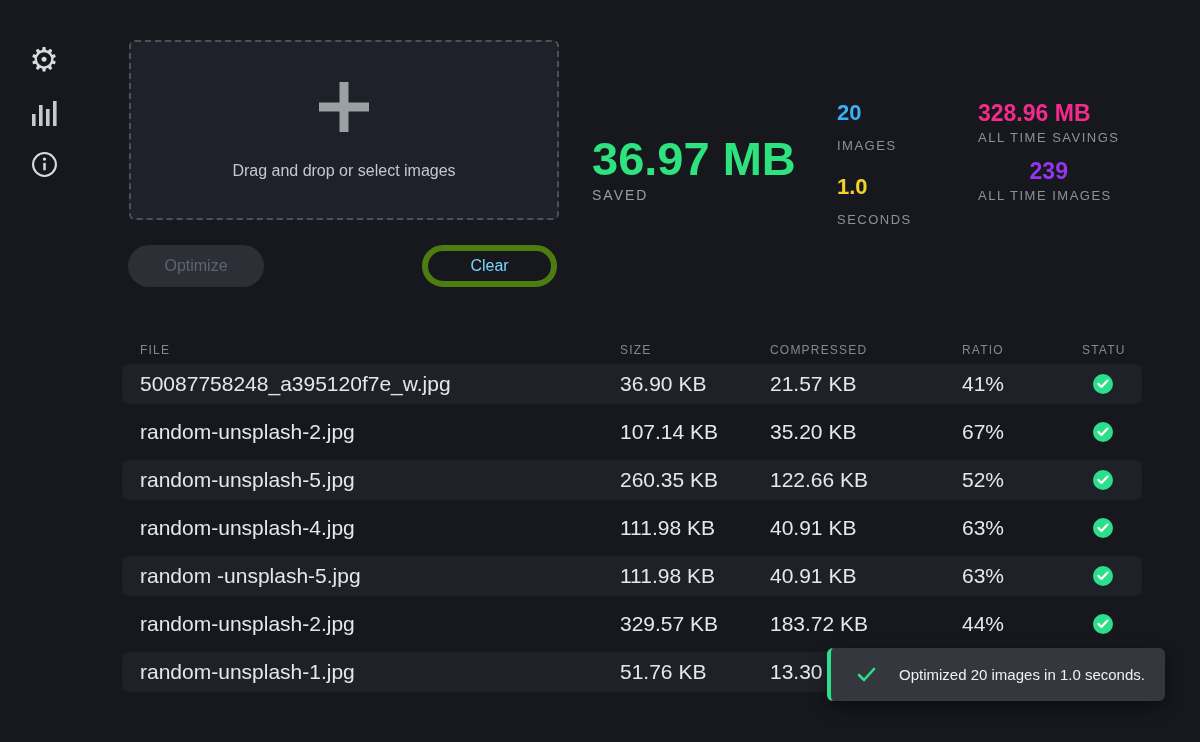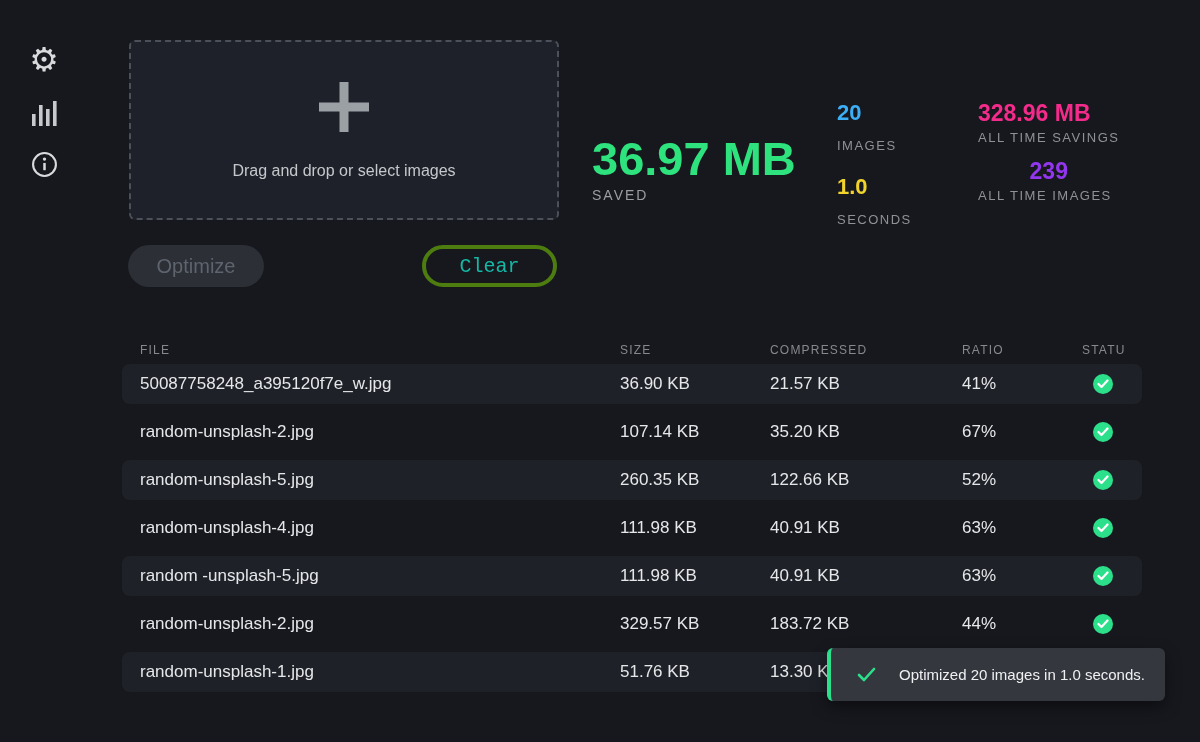--- a/index.html
+++ b/index.html
@@ -28,31 +28,31 @@
   .dropzone {
     position:absolute; left:129px; top:40px; width:430px; height:180px;
     border:2px dashed #4c5058; border-radius:6px; background:#1e212a;
     display:flex; flex-direction:column; align-items:center; justify-content:center;
     gap:28px; cursor:pointer;
   }
   .dz-text { color:#c5c8cb; font-size:16px; }
 
   
   .btn {
-    position:absolute; height:42px; border-radius:21px; font-size:20px;
+    position:absolute; height:42px; border-radius:21px; font-size:16px;
     font-family:"Liberation Sans", sans-serif; cursor:pointer;
     display:flex; align-items:center; justify-content:center;
   }
   .btn-optimize {
     left:128px; top:245px; width:136px;
     background:#2c2f36; color:#5e646d; border:none; cursor:default;
   }
   .btn-clear {
     left:422px; top:245px; width:135px;
-    background:transparent; border:4px solid #4d7c0f; color:#14b8a6;font-family:Liberation Mono, monospace;
+    background:transparent; border:6px solid #4d7c0f; color:#7dd3fc;
   }
 
   
   .saved-block { position:absolute; left:592px; top:134px; }
   .saved-value { font-size:47px; font-weight:700; line-height:50px; }
   .saved-label { margin-top:3px; font-size:14px; color:#9a9ea3; letter-spacing:2px; }
 
   .stat-col { position:absolute; display:flex; flex-direction:column; }
   .stat-col-mid   { left:837px; top:100px;gap:8px; }
   .stat-col-right { left:978px; top:100px; }
@@ -65,21 +65,21 @@
   .stat-label:last-child { margin-bottom:0; }
 
   
   .table { position:absolute; left:122px; top:336px; width:1020px; }
   .thead, .trow {
     display:grid;
     grid-template-columns:480px 150px 192px 120px 1fr;
     padding:0 18px; align-items:center;
   }
   .thead { height:28px; color:#85898f; font-size:12px; letter-spacing:1.2px; }
-  .trow { height:40px; margin-bottom:8px; border-radius:8px; font-size:17px; color:#e5e7e9; }
+  .trow { height:40px; margin-bottom:8px; border-radius:8px; font-size:21px; color:#e5e7e9; }
   .trow.alt { background:#1f2129; }
   .cell { white-space:nowrap; overflow:hidden; }
   .status-cell { display:flex; justify-content:center; }
   .check-badge {
     width:20px; height:20px; border-radius:50%; background:#2ce08b;
     display:flex; align-items:center; justify-content:center;
   }
 
   
   .toast {

